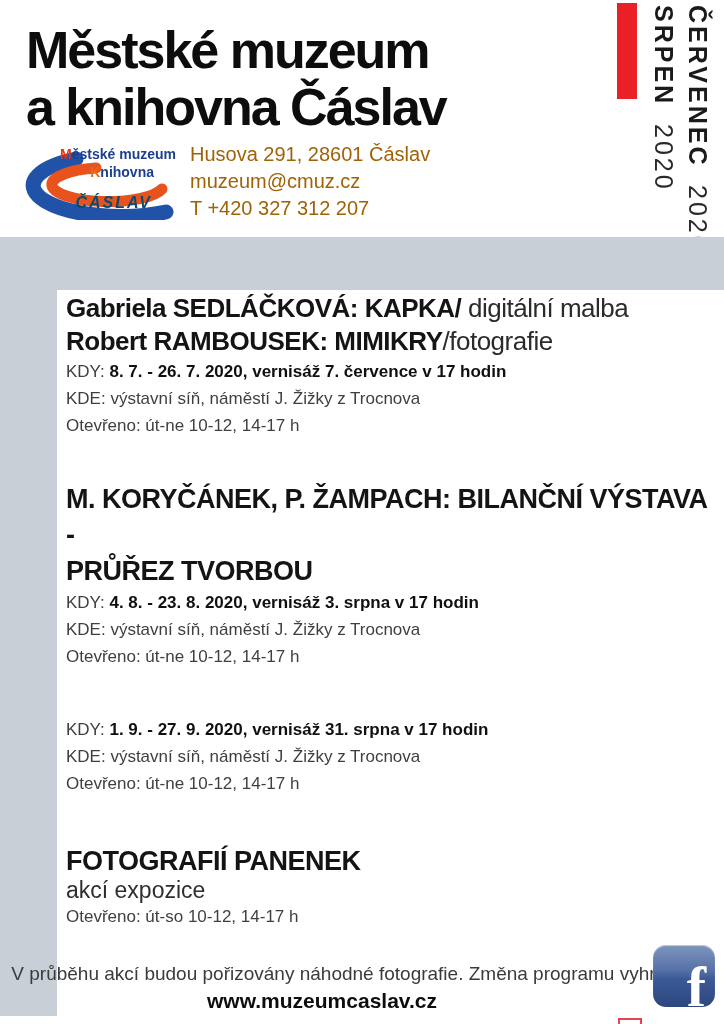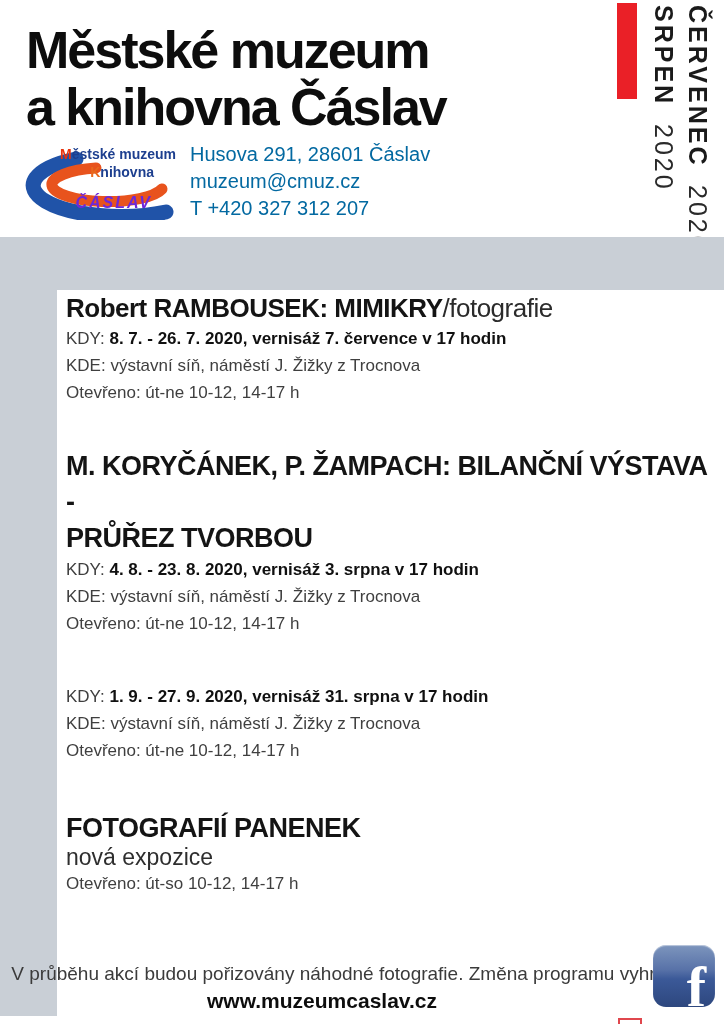--- a/index.html
+++ b/index.html
@@ -26,26 +26,26 @@
     font-size: 14px; font-weight: 700; color: #1d3f8f; white-space: nowrap;
   }
   .logo-line2 {
     position: absolute; right: 30px; top: 24px;
     font-size: 14px; font-weight: 700; color: #1d3f8f; white-space: nowrap; text-align: right;
   }
   .logo-initial { color: #e8350f; }
   .logo-initial2 { color: #e8681c; }
   .logo-city {
     position: absolute; right: 32px; top: 54px;
-    font-size: 16px; font-weight: 700; color: #6d28d9; letter-spacing: 2px;
+    font-size: 16px; font-weight: 700; color: #0c4a6e; letter-spacing: 2px;
     font-style: italic;
   }
   .contact {
     position: absolute; left: 190px; top: 141px;
-    font-size: 20px; color: #0369a1; line-height: 27px;
+    font-size: 20px; color: #a16207; line-height: 27px;
   }
   .red-bar {
     position: absolute; left: 617px; top: 3px; width: 20px; height: 96px;
   }
   .month-col {
     position: absolute; top: 5px;
     writing-mode: vertical-rl; text-orientation: mixed;
     font-size: 25px; letter-spacing: 3px; white-space: nowrap;
     color: #1a1a1a;
   }
@@ -140,40 +140,41 @@
 </div>
 <div class="month-col" id="month-col-1">
   <span class="m-name">SRPEN</span>&nbsp;<span class="m-year">2020</span>
 </div>
 
 <div class="gray-band" style="background: rgb(201, 207, 214);"></div>
 <div class="gray-column" style="background: rgb(201, 207, 214);"></div>
 
 <div class="events">
     <div class="event">
+      <div class="event-title"><span class="tb">Gabriela SEDLÁČKOVÁ: KAPKA/</span><span class="tr"> digitální malba</span></div>
       <div class="event-title"><span class="tb">Robert RAMBOUSEK: MIMIKRY</span><span class="tr">/fotografie</span></div>
       <div class="detail"><span class="dp">KDY: </span><span class="db">8. 7. - 26. 7. 2020, vernisáž 7. července v 17 hodin</span></div>
       <div class="detail"><span class="dp">KDE: výstavní síň, náměstí J. Žižky z Trocnova</span></div>
       <div class="detail"><span class="dp">Otevřeno: út-ne 10-12, 14-17 h</span></div>
     </div>
     <div class="event">
       <div class="event-title"><span class="tb">M. KORYČÁNEK, P. ŽAMPACH: BILANČNÍ VÝSTAVA -</span></div>
       <div class="event-title"><span class="tb">PRŮŘEZ TVORBOU</span></div>
       <div class="detail"><span class="dp">KDY: </span><span class="db">4. 8. - 23. 8. 2020, vernisáž 3. srpna v 17 hodin</span></div>
       <div class="detail"><span class="dp">KDE: výstavní síň, náměstí J. Žižky z Trocnova</span></div>
       <div class="detail"><span class="dp">Otevřeno: út-ne 10-12, 14-17 h</span></div>
     </div>
     <div class="event">
       <div class="detail"><span class="dp">KDY: </span><span class="db">1. 9. - 27. 9. 2020, vernisáž 31. srpna v 17 hodin</span></div>
       <div class="detail"><span class="dp">KDE: výstavní síň, náměstí J. Žižky z Trocnova</span></div>
       <div class="detail"><span class="dp">Otevřeno: út-ne 10-12, 14-17 h</span></div>
     </div>
     <div class="event">
       <div class="event-title"><span class="tb">FOTOGRAFIÍ PANENEK</span></div>
-      <div class="event-subtitle">nová expozice</div>
+      <div class="event-subtitle">akcí expozice</div>
       <div class="detail"><span class="dp">Otevřeno: út-so 10-12, 14-17 h</span></div>
     </div>
   </div>
 
 <div class="footer-note">V průběhu akcí budou pořizovány náhodné fotografie. Změna programu vyhrazena.</div>
 <div class="footer-site">www.muzeumcaslav.cz</div>
 <div class="fb-icon">
   <span class="fb-f">f</span>
 </div>
 <div class="red-artifact"></div>

